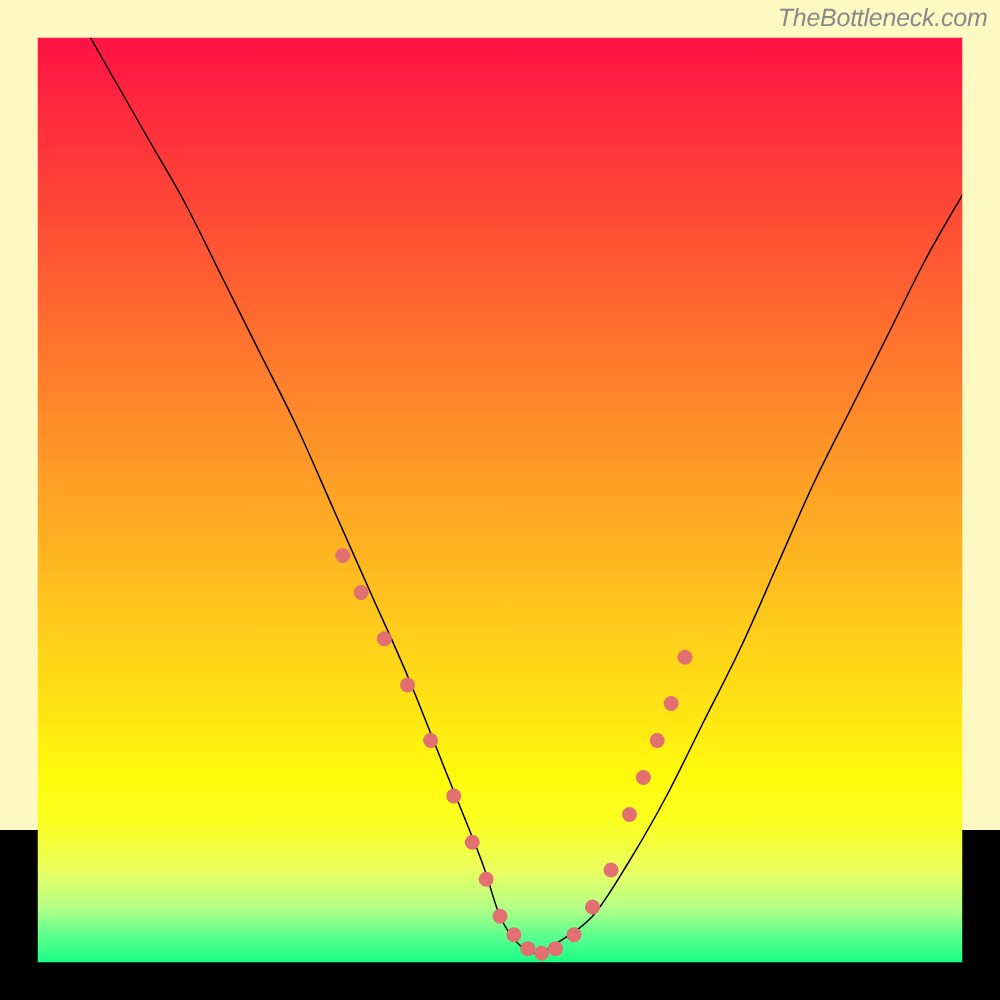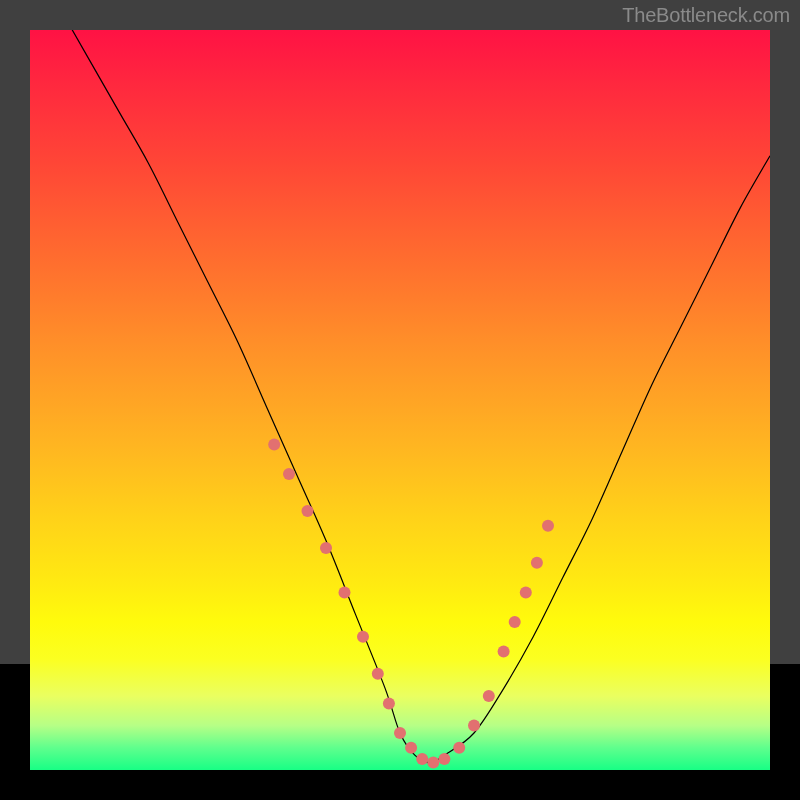--- a/index.html
+++ b/index.html
@@ -1,21 +1,22 @@
 <!DOCTYPE html>
 <html><head>
 <meta charset="utf-8">
 <style>
   * { margin: 0; padding: 0; box-sizing: border-box; }
   html, body { width: 800px; height: 800px; overflow: hidden; background: #000; }
   .frame {
     position: absolute;
     top: 0; left: 0;
     width: 800px; height: 664px;
-    background: #404040;
+    background: #fef9c3;
+    font-style: italic;
   }
   .plot-area {
     position: absolute;
     top: 30px;
     left: 30px;
     width: 740px;
     height: 740px;
     overflow: hidden;
   }
   .gradient {

